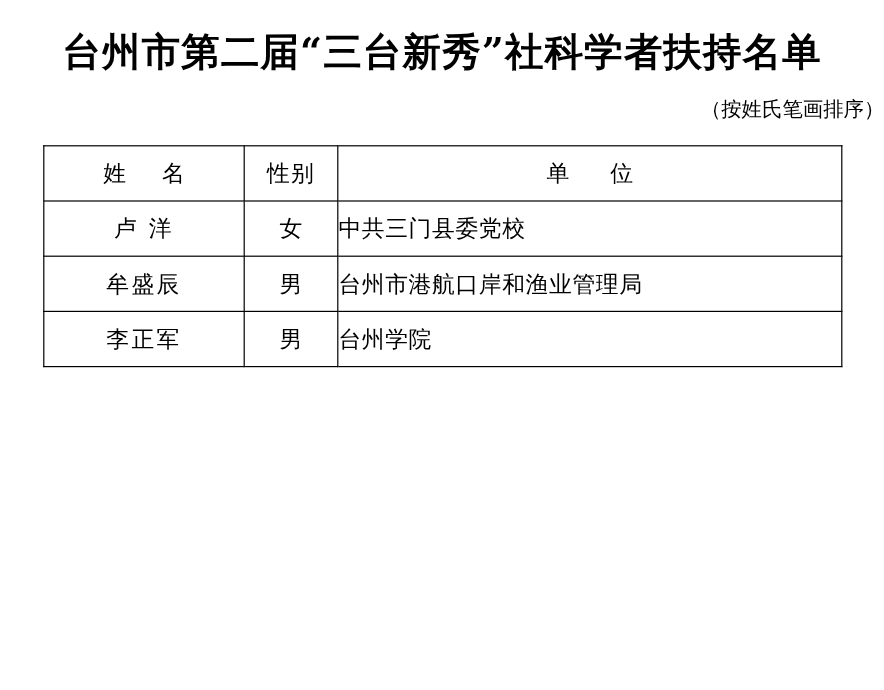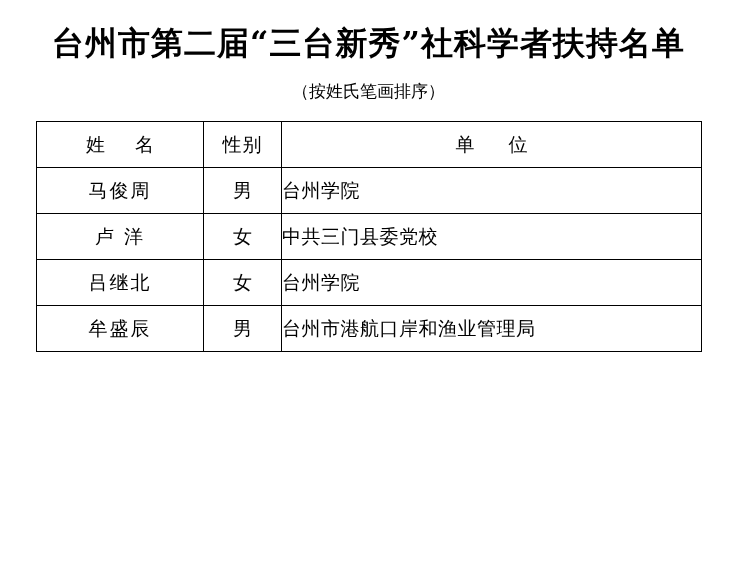--- a/index.html
+++ b/index.html
@@ -23,21 +23,21 @@
   .doc-title {
     text-align: center;
     font-size: 32px;
     font-weight: bold;
     letter-spacing: 1px;
     margin: 22px 0 0 0;
     font-family: "DejaVu Serif", "Liberation Serif", serif;
     white-space: nowrap;
   }
   .doc-subtitle {
-    text-align: center;
+    text-align: right;
     font-size: 17px;
     margin: 14px 0 0 0;
     font-family: Liberation Serif, serif;
   }
   .table-wrap {
     margin: 18px 36px 0 36px;
   }
   table.list {
     border-collapse: collapse;
     width: 665px;
@@ -93,36 +93,31 @@
       </colgroup>
       <thead>
         <tr>
           <th class="th-name">姓  名</th>
           <th class="th-sex">性别</th>
           <th class="th-unit">单     位</th>
         </tr>
       </thead>
       <tbody>
         <tr>
-          <td class="name">马俊周</td>
-          <td class="sex">男</td>
-          <td class="unit">台州学院</td>
-        </tr>
-        <tr>
           <td class="name">卢  洋</td>
           <td class="sex">女</td>
           <td class="unit">中共三门县委党校</td>
         </tr>
         <tr>
-          <td class="name">吕继北</td>
-          <td class="sex">女</td>
-          <td class="unit">台州学院</td>
-        </tr>
-        <tr>
           <td class="name">牟盛辰</td>
           <td class="sex">男</td>
           <td class="unit">台州市港航口岸和渔业管理局</td>
+        </tr>
+        <tr>
+          <td class="name">李正军</td>
+          <td class="sex">男</td>
+          <td class="unit">台州学院</td>
         </tr>
       </tbody>
     </table>
   </div>
 
 </div>
 
 </body></html>

